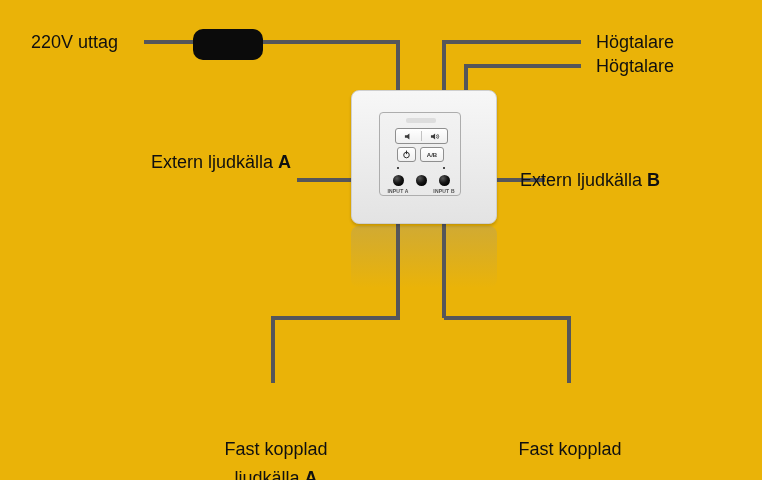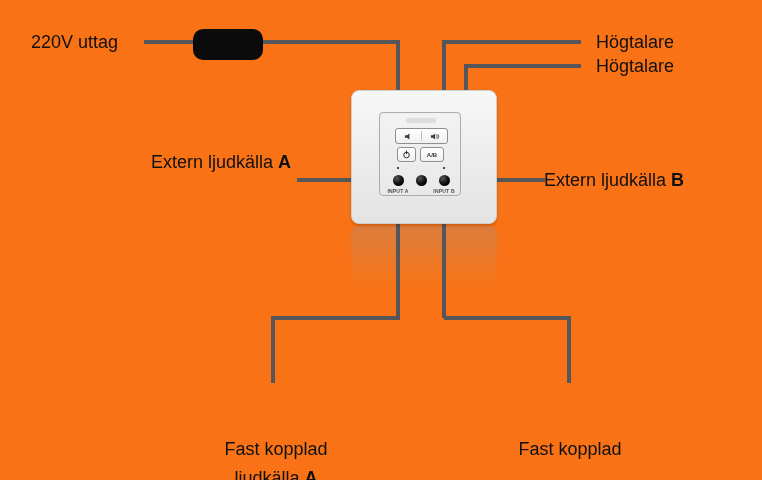--- a/index.html
+++ b/index.html
@@ -1,17 +1,17 @@
 <!DOCTYPE html>
 <html><head>
 <meta charset="utf-8">
 <style>
   html,body{margin:0;padding:0;background:#fff;}
   #stage{
-    position:relative;width:762px;height:480px;background:#f97316;
+    position:relative;width:762px;height:480px;background:#eab308;
     font-family:"Liberation Sans","DejaVu Sans",sans-serif;color:#111;
     overflow:hidden;
   }
   .lbl{position:absolute;font-size:18px;line-height:22px;color:#101010;white-space:nowrap;}
   .lbl b{font-weight:bold;}
   .wire{position:absolute;background:#55565a;}
   
   .adapter{position:absolute;left:193px;top:29px;width:70px;height:31px;
     background:#0b0b0b;border-radius:10px;}
   
@@ -57,21 +57,21 @@
   <div class="lbl" style="left:596px;top:31px;">Högtalare</div>
 
   <div class="wire" style="left:464px;top:64px;width:117px;height:4px;"></div>
   <div class="wire" style="left:464px;top:64px;width:4px;height:26px;"></div>
   <div class="lbl" style="left:596px;top:55px;">Högtalare</div>
 
   <div class="lbl" style="right:471px;top:151px;"><span>Extern ljudkälla </span><b>A</b></div>
   <div class="wire" style="left:297px;top:178px;width:97px;height:4px;"></div>
 
   <div class="wire" style="left:448px;top:178px;width:97px;height:4px;"></div>
-  <div class="lbl" style="left:544px;top:169px;"><span>Extern ljudkälla </span><b>B</b></div>
+  <div class="lbl" style="left:520px;top:169px;"><span>Extern ljudkälla </span><b>B</b></div>
 
   <div class="reflection"></div>
 
   <div class="wire" style="left:396px;top:223px;width:4px;height:95px;"></div>
   <div class="wire" style="left:271px;top:316px;width:129px;height:4px;"></div>
   <div class="wire" style="left:271px;top:316px;width:4px;height:67px;"></div>
 
   <div class="wire" style="left:442px;top:223px;width:4px;height:95px;"></div>
   <div class="wire" style="left:444px;top:316px;width:127px;height:4px;"></div>
   <div class="wire" style="left:567px;top:316px;width:4px;height:67px;"></div>

